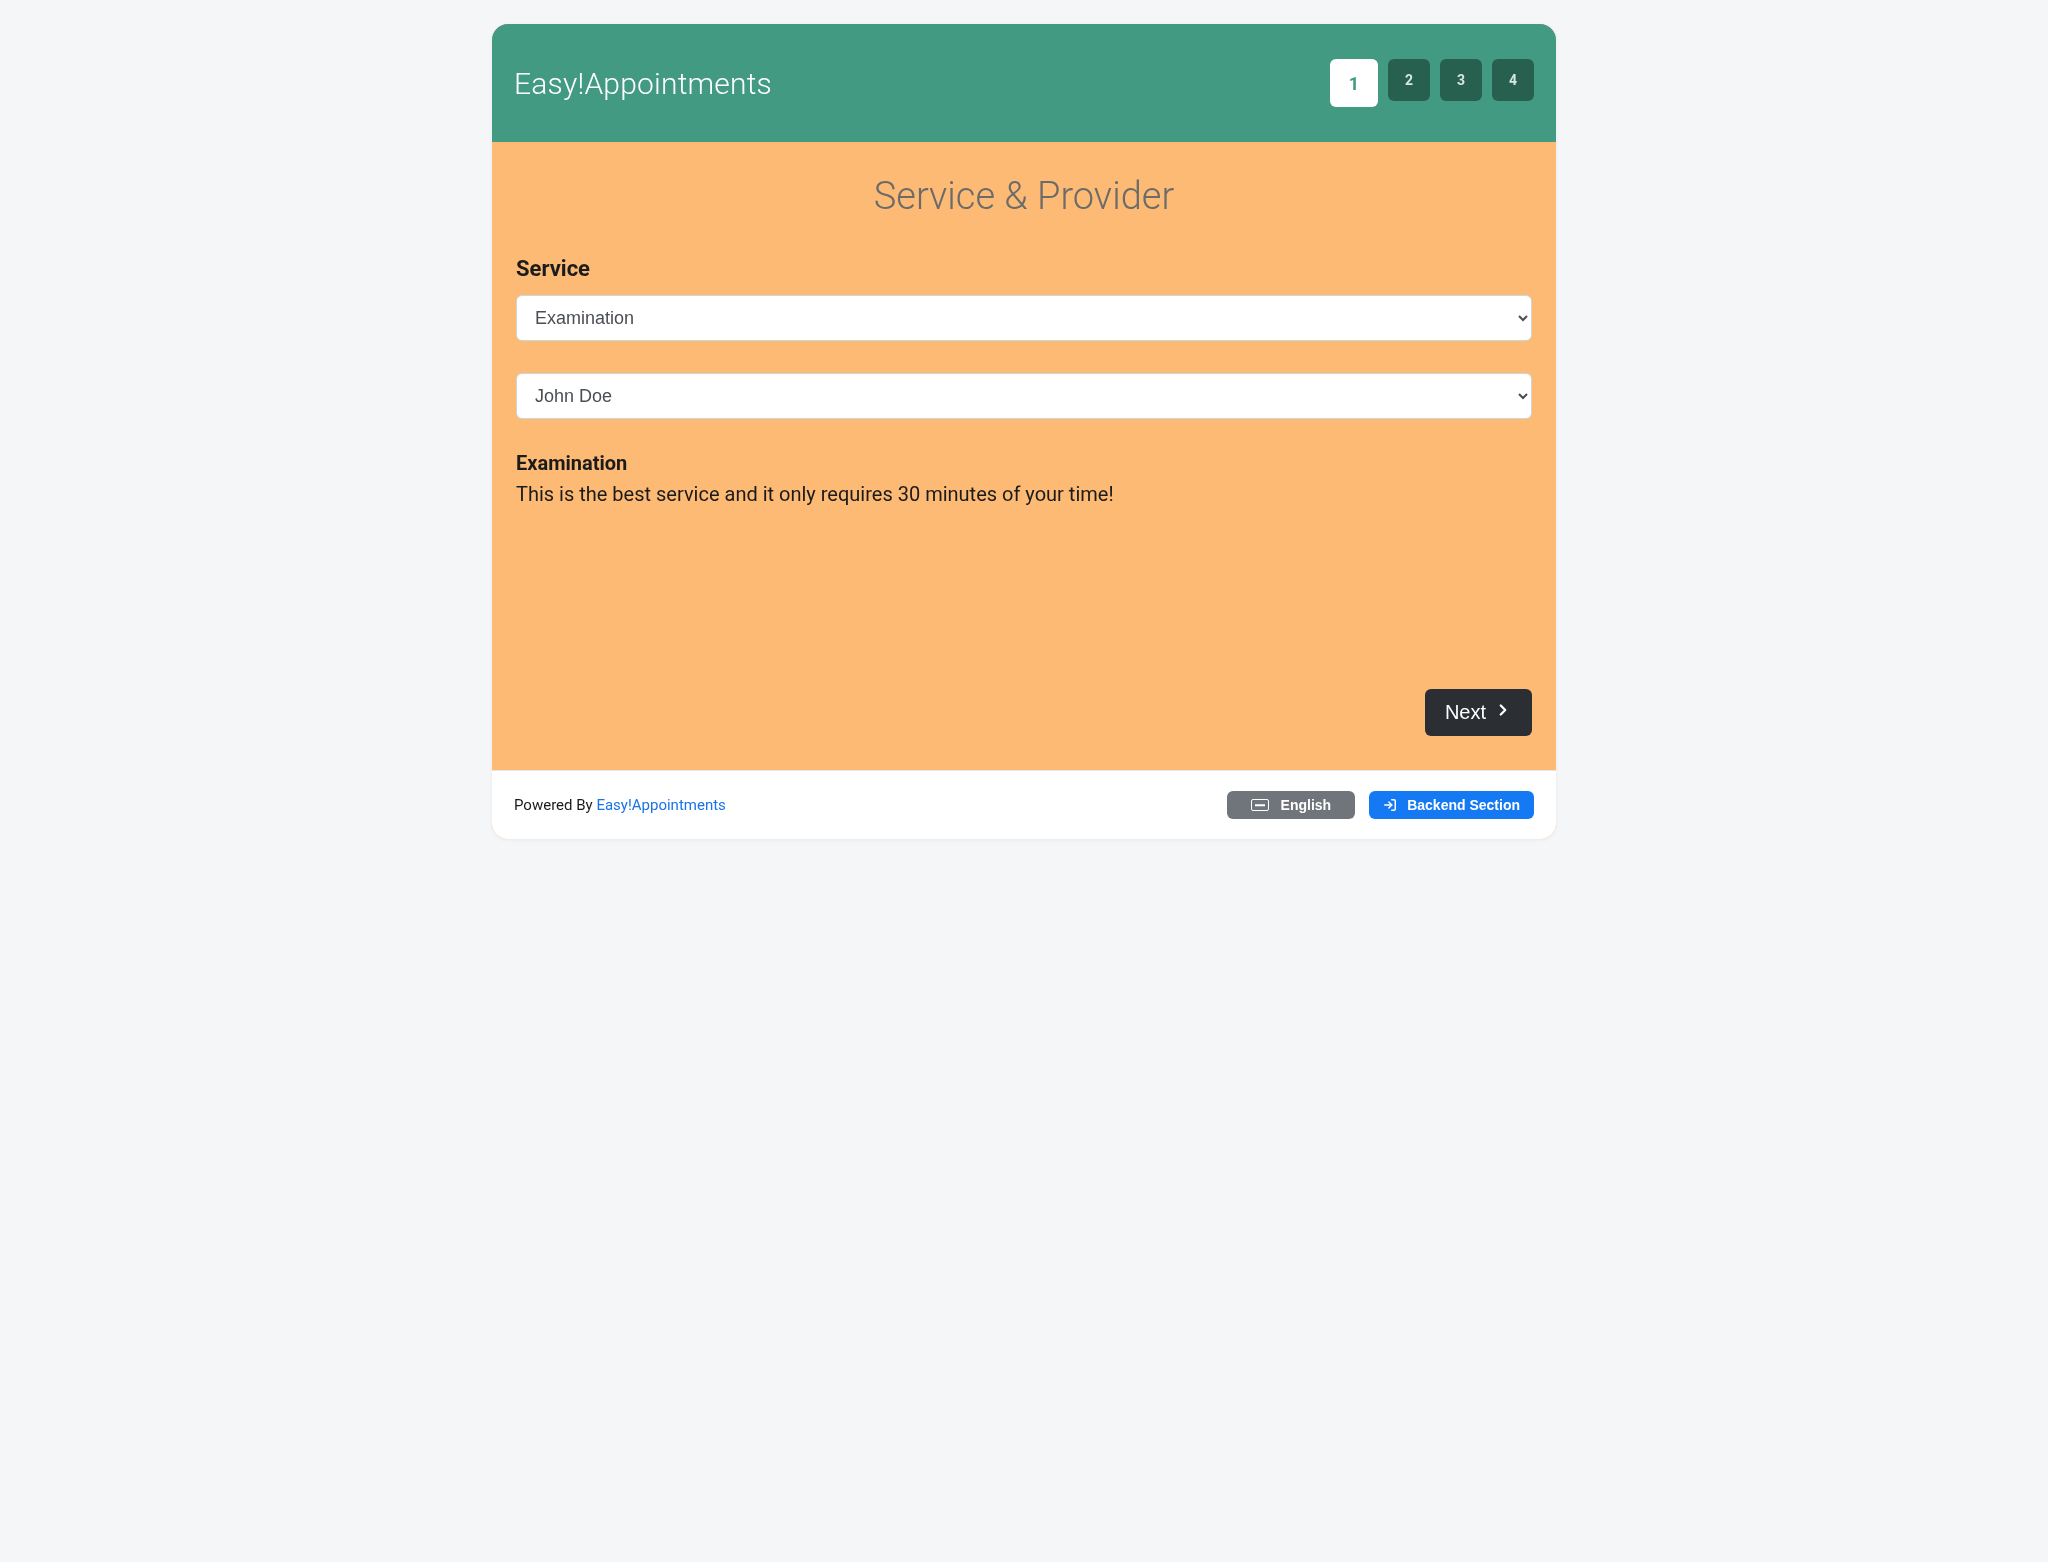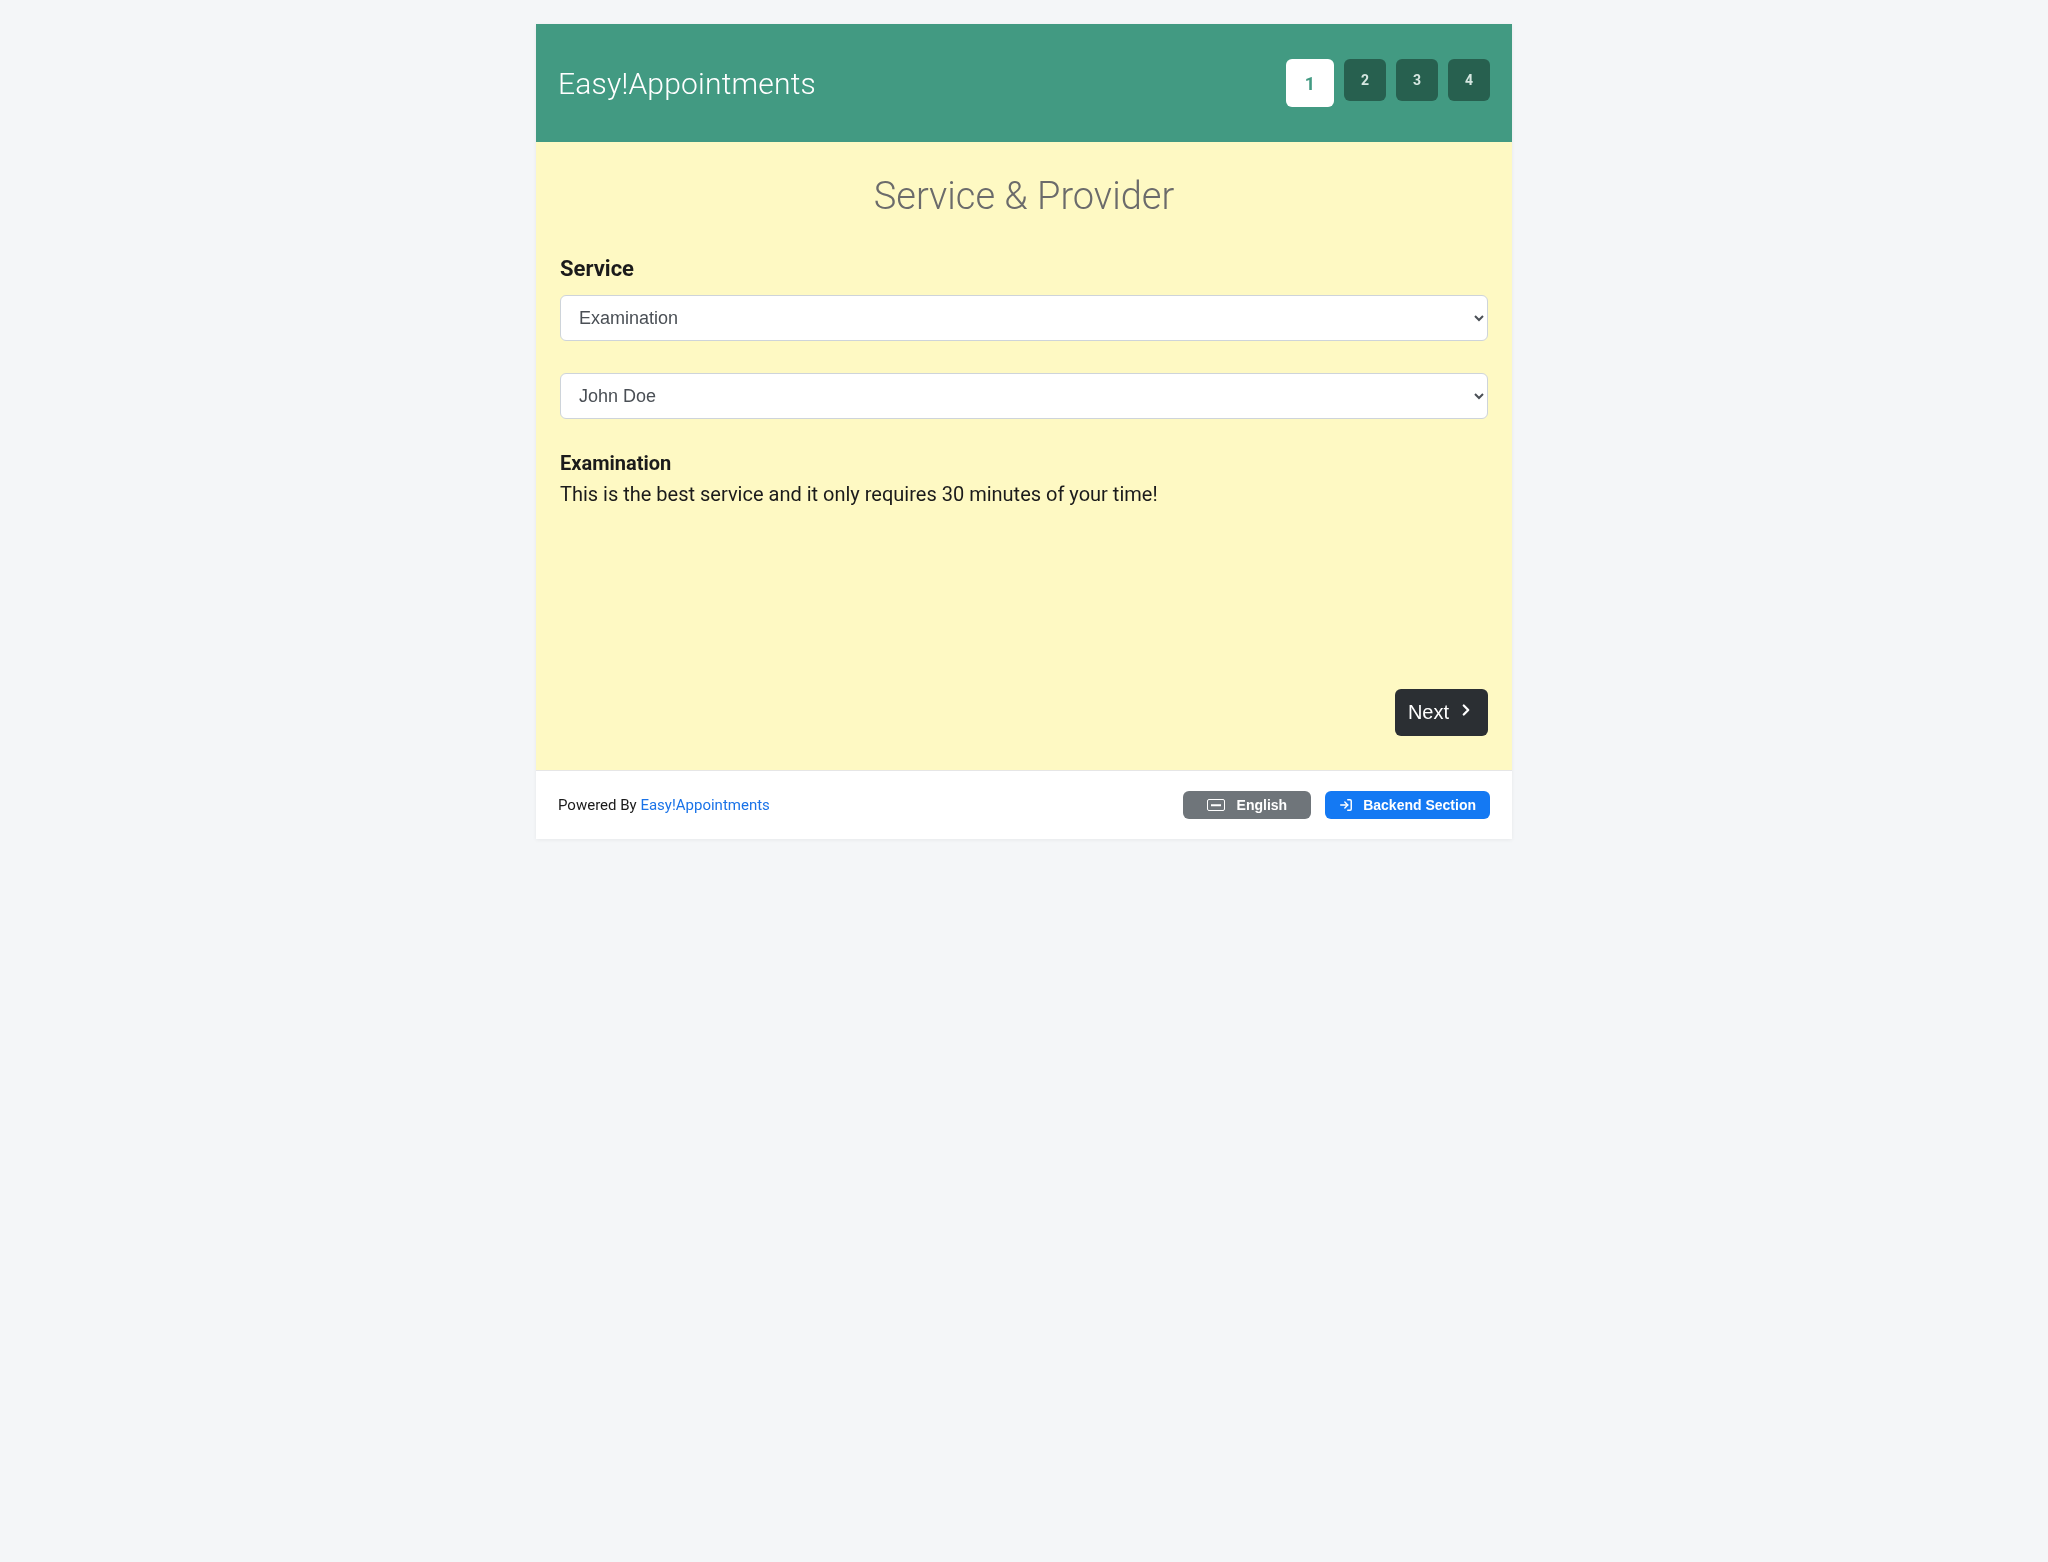--- a/index.html
+++ b/index.html
@@ -6,23 +6,23 @@
   html, body { height: 100%; }
   body {
     font-family: -apple-system, BlinkMacSystemFont, "Segoe UI", Roboto, "Helvetica Neue", Arial, sans-serif;
     background: #f4f6f8;
     display: flex;
     justify-content: center;
     align-items: flex-start;
     padding: 24px 0;
   }
   .card {
-    width: 976px;
-    background: #fef9c3;
-    border-radius: 0;
+    width: 1064px;
+    background: #fdba74;
+    border-radius: 16px;
     box-shadow: 0 1px 4px rgba(0,0,0,0.06);
     overflow: hidden;
   }
   .card-header {
     background: #429a82;
     color: #fff;
     display: flex;
     align-items: center;
     justify-content: space-between;
     padding: 24px 22px;
@@ -101,21 +101,21 @@
     justify-content: flex-end;
     margin-top: 180px;
   }
   .btn-next {
     background: #2b2f33;
     color: #fff;
     border: none;
     border-radius: 6px;
     font-size: 20px;
     font-weight: 500;
-    padding: 12px 13px;
+    padding: 12px 20px;
     display: flex;
     align-items: center;
     gap: 8px;
     cursor: pointer;
   }
   .btn-next svg { width: 18px; height: 18px; }
   .card-footer {
     border-top: 1px solid #e6e6e6;
     padding: 20px 22px;
     display: flex;

